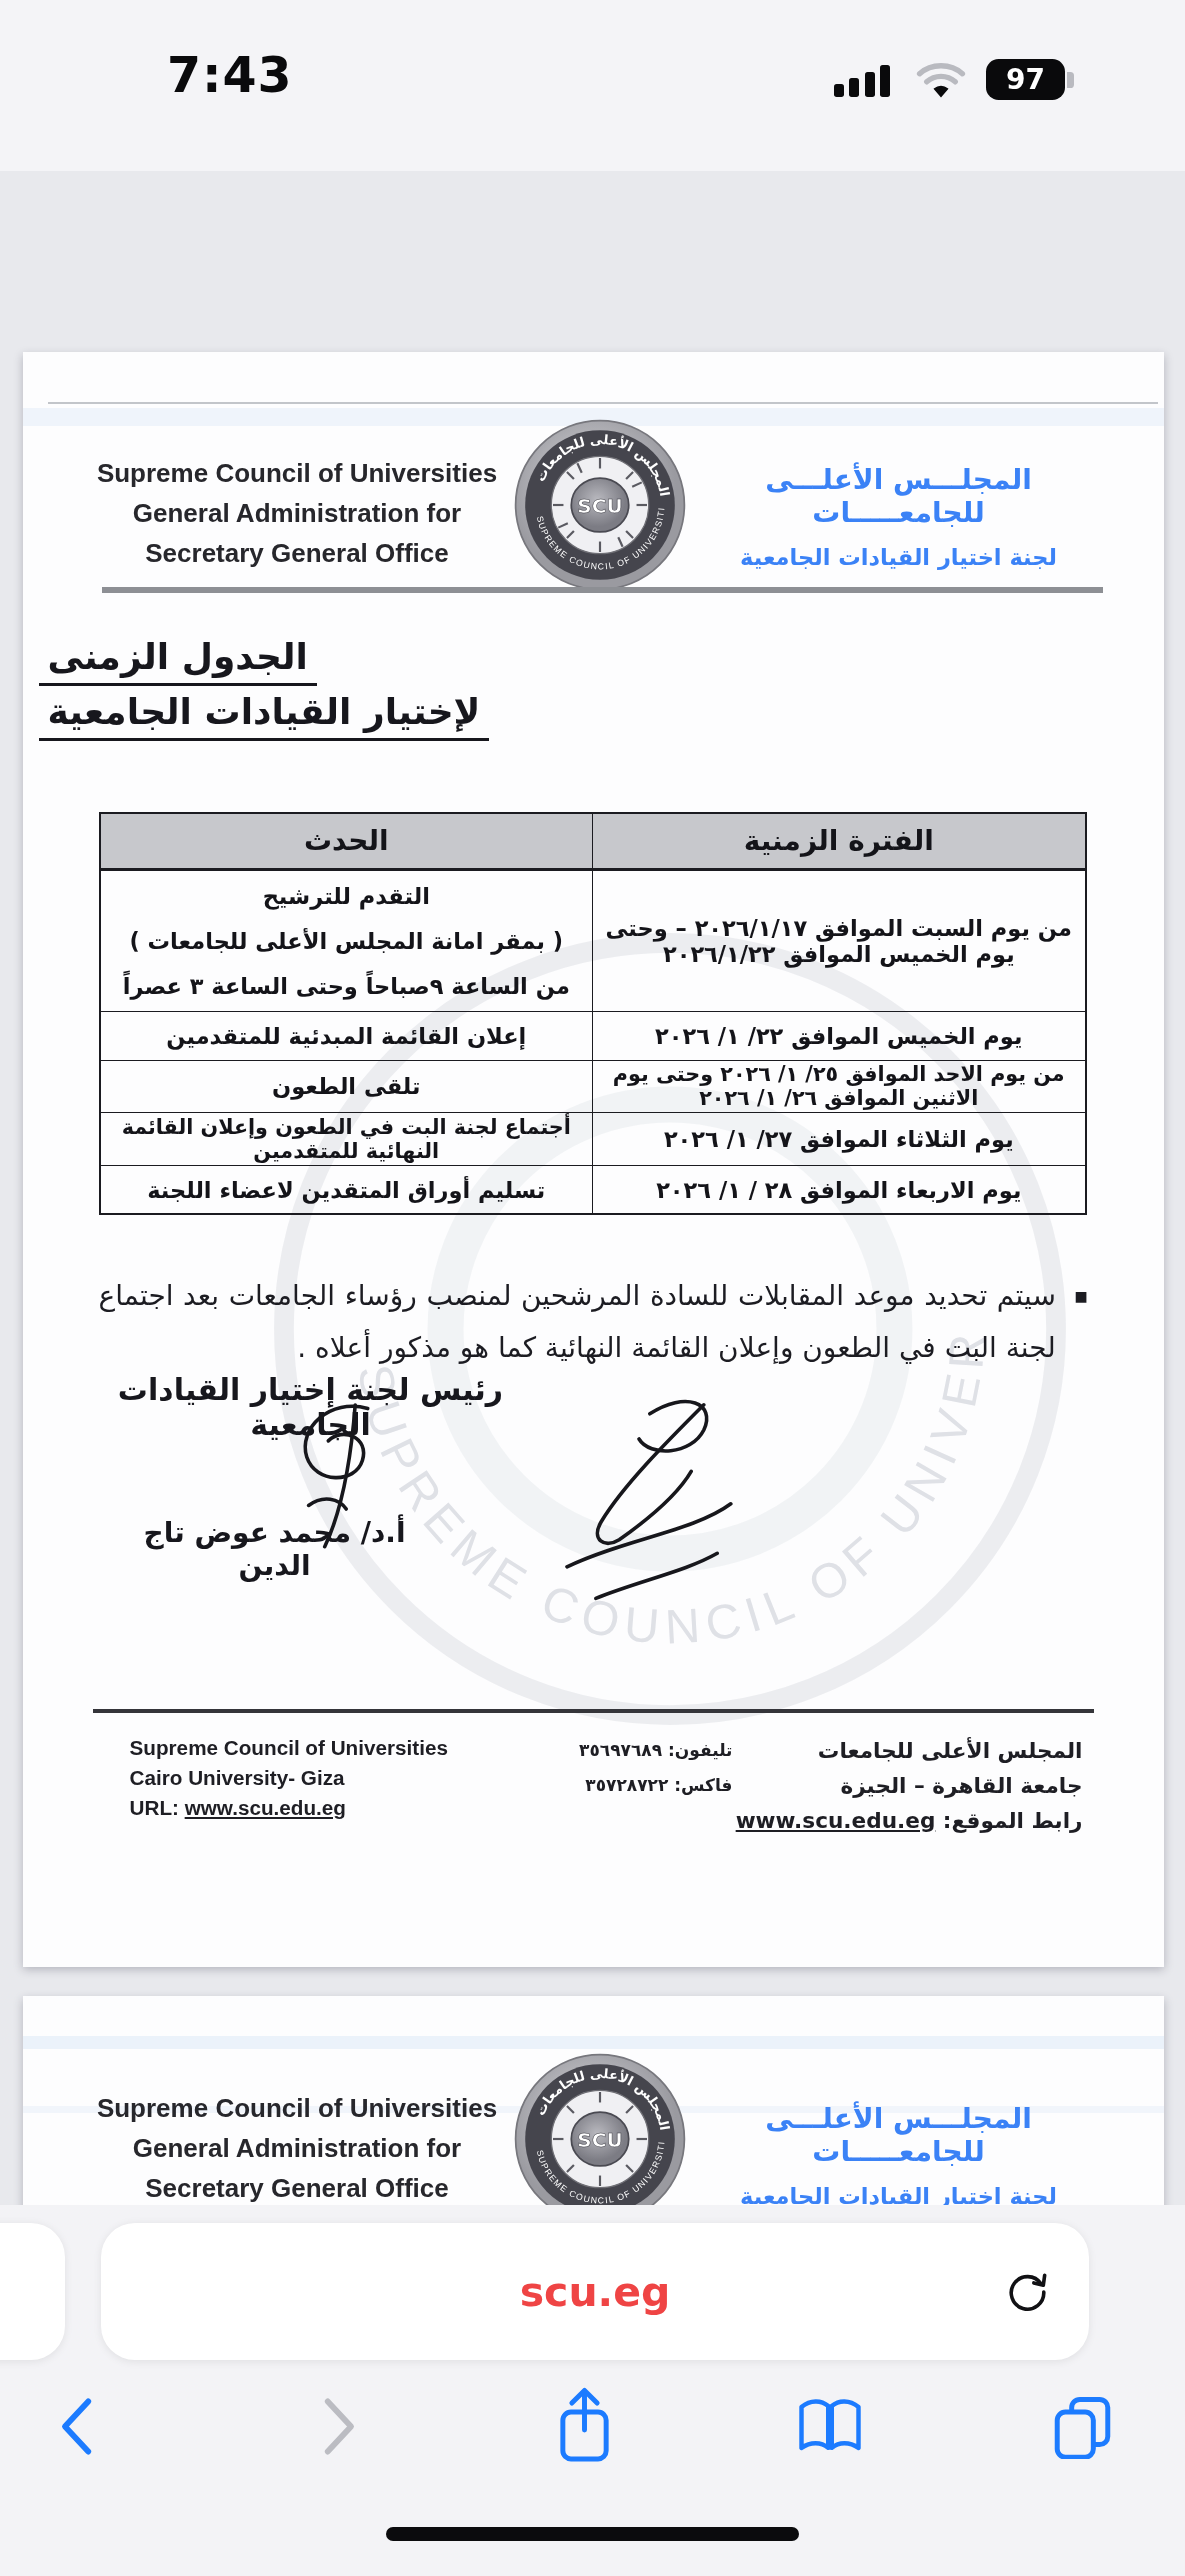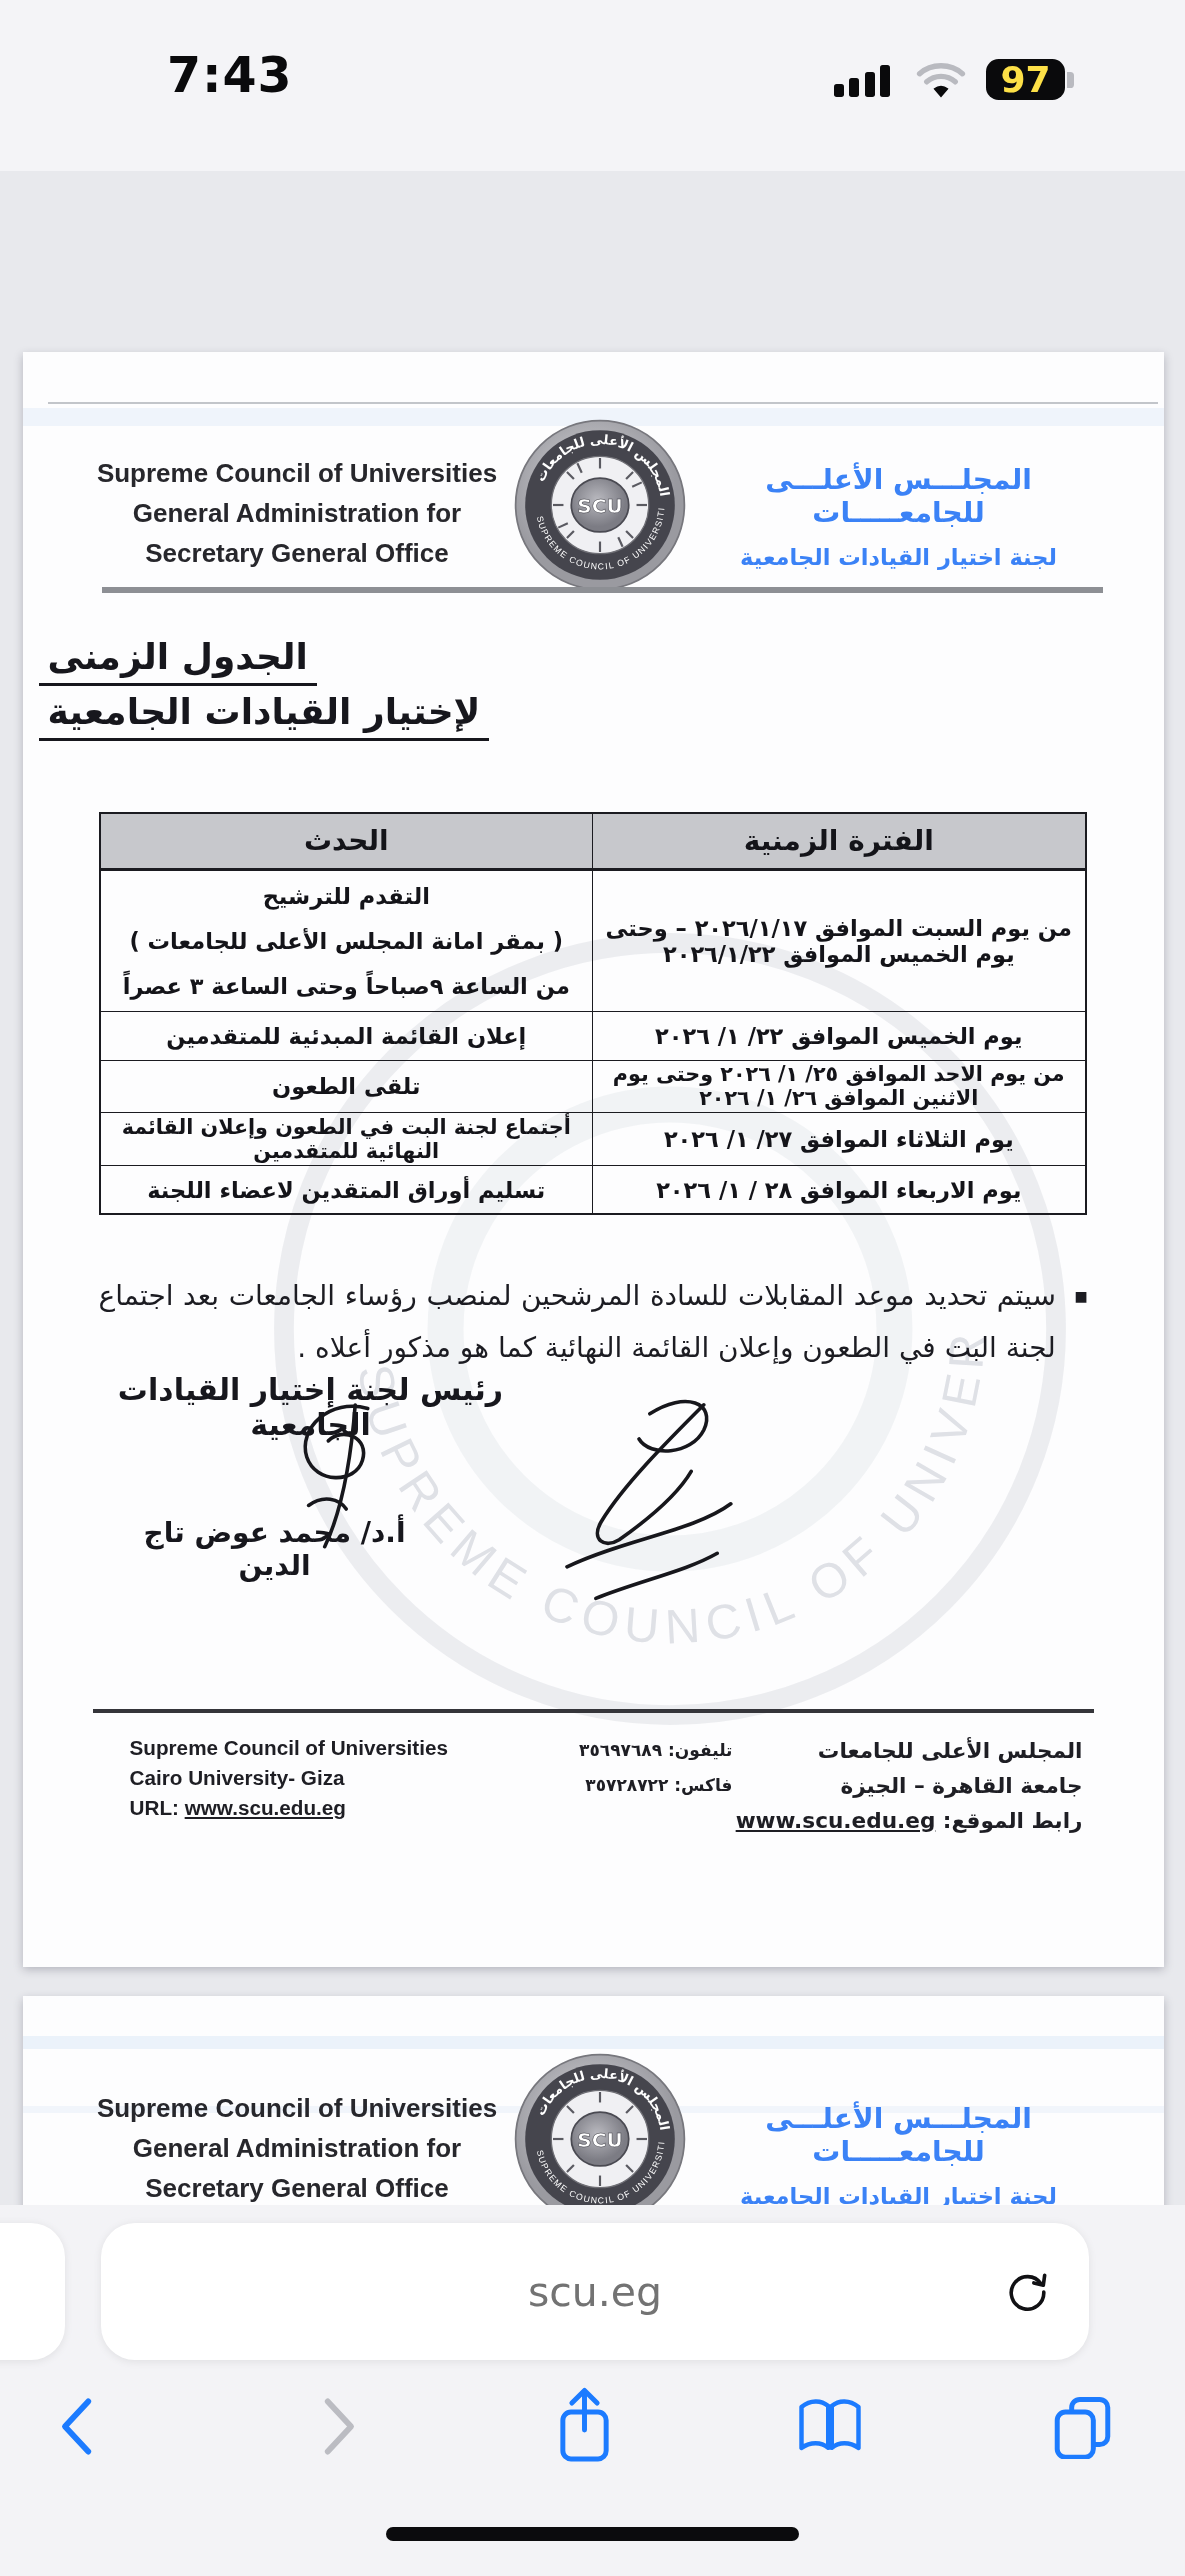--- a/index.html
+++ b/index.html
@@ -6,22 +6,22 @@
   .screen{position:relative;width:1186px;height:2576px;margin:0 auto;overflow:hidden;
           background:#e8e9ed;font-family:"Liberation Sans",sans-serif;}
   
   .statusbar{position:absolute;left:0;top:0;width:1186px;height:171px;background:#f4f4f7;z-index:30;}
   .time{position:absolute;left:167px;top:47px;font-size:49px;font-weight:700;color:#0a0a0c;letter-spacing:0.9px;
         font-family:"DejaVu Sans",sans-serif;}
   .sigbars{position:absolute;left:834px;top:65px;width:65px;height:32px;display:flex;align-items:flex-end;gap:5.4px;}
   .sigbars i{display:block;width:10px;background:#0a0a0c;border-radius:2.7px;}
   .wifi{position:absolute;left:916px;top:61px;}
   .battery{position:absolute;left:986px;top:59px;display:flex;align-items:center;}
-  .battbody{width:79px;height:41px;background:#0a0a0c;border-radius:12.6px;color:#fde047;
-            display:flex;align-items:center;justify-content:center;font-size:36px;font-weight:700;
+  .battbody{width:79px;height:41px;background:#0a0a0c;border-radius:12.6px;color:#ffffff;
+            display:flex;align-items:center;justify-content:center;font-size:28px;font-weight:700;
             font-family:"DejaVu Sans",sans-serif;}
   .battnub{width:7.2px;height:16px;background:#b9bac0;border-radius:0 3.6px 3.6px 0;margin-left:1.8px;}
   
   .page{position:absolute;left:22.5px;width:1141px;background:#fdfdfe;box-shadow:0 2.7px 9px rgba(40,40,60,.28);}
   .page1{top:352px;height:1615px;}
   .page2{top:1996px;height:629px;}
   .scanline{position:absolute;background:#c2c5ca;}
   .blueband{position:absolute;left:0;width:1141px;background:#e3ecf8;}
   .enhead{position:absolute;left:70px;top:101px;width:409px;text-align:center;color:#27272c;
           font-size:26px;font-weight:700;line-height:40px;}
@@ -62,21 +62,21 @@
             font-size:17px;font-weight:700;line-height:35px;}
   .foot-ar{right:81px;direction:rtl;text-align:right;font-family:"DejaVu Sans",sans-serif;
            font-size:21.6px;font-weight:700;line-height:35px;}
   .u{text-decoration:underline;}
   
   .bottombar{position:absolute;left:0;top:2205px;width:1186px;height:371px;background:#f3f3f6;z-index:40;}
   .tabstub{position:absolute;left:-45px;top:18px;width:110px;height:137px;background:#ffffff;
            border-radius:34px;box-shadow:0 1.8px 9px rgba(0,0,0,.08);}
   .urlpill{position:absolute;left:101px;top:18px;width:988px;height:137px;background:#ffffff;
            border-radius:34px;box-shadow:0 1.8px 9px rgba(0,0,0,.08);display:flex;align-items:center;justify-content:center;}
-  .urltext{font-size:41px;font-weight:400;color:#737373;font-family:"DejaVu Sans",sans-serif;}
+  .urltext{font-size:41px;font-weight:700;color:#ef4444;font-family:"DejaVu Sans",sans-serif;}
   .reload{position:absolute;right:38px;top:50%;transform:translateY(-50%);width:47px;height:47px;}
   .toolbtn{position:absolute;top:176px;width:90px;height:90px;display:flex;align-items:center;justify-content:center;}
   .homebar{position:absolute;left:386px;top:322px;width:413px;height:13.5px;border-radius:7.2px;background:#0b0b0d;}
 </style>
 </head>
 <body>
 
 <div class="screen">
 
   <div class="statusbar">

